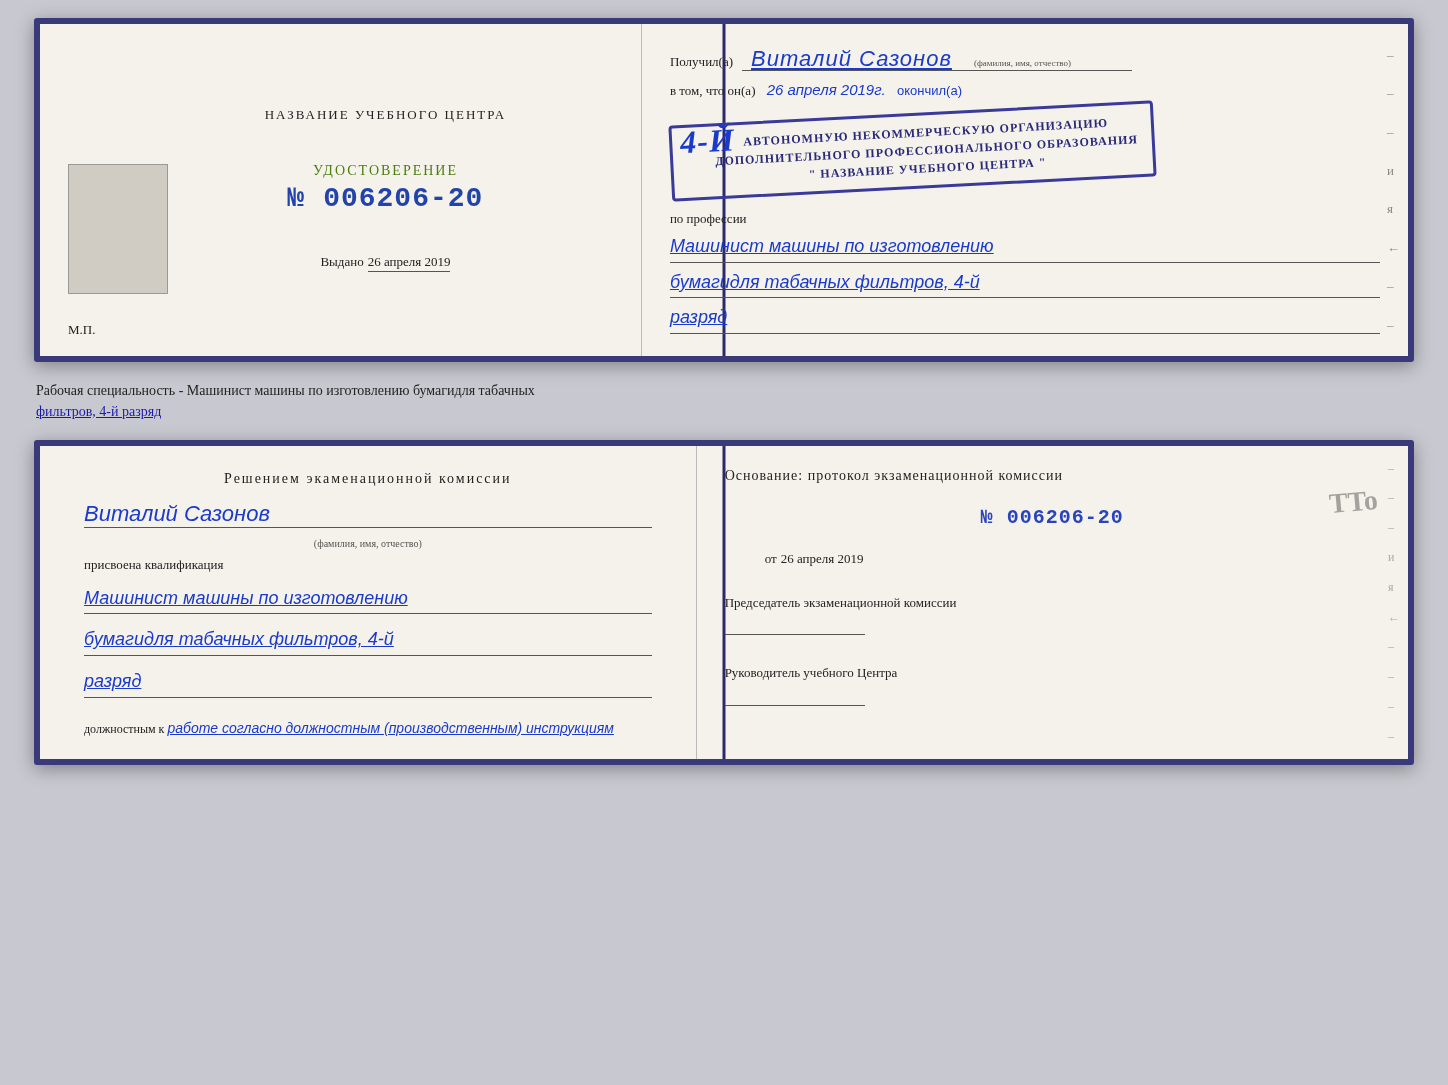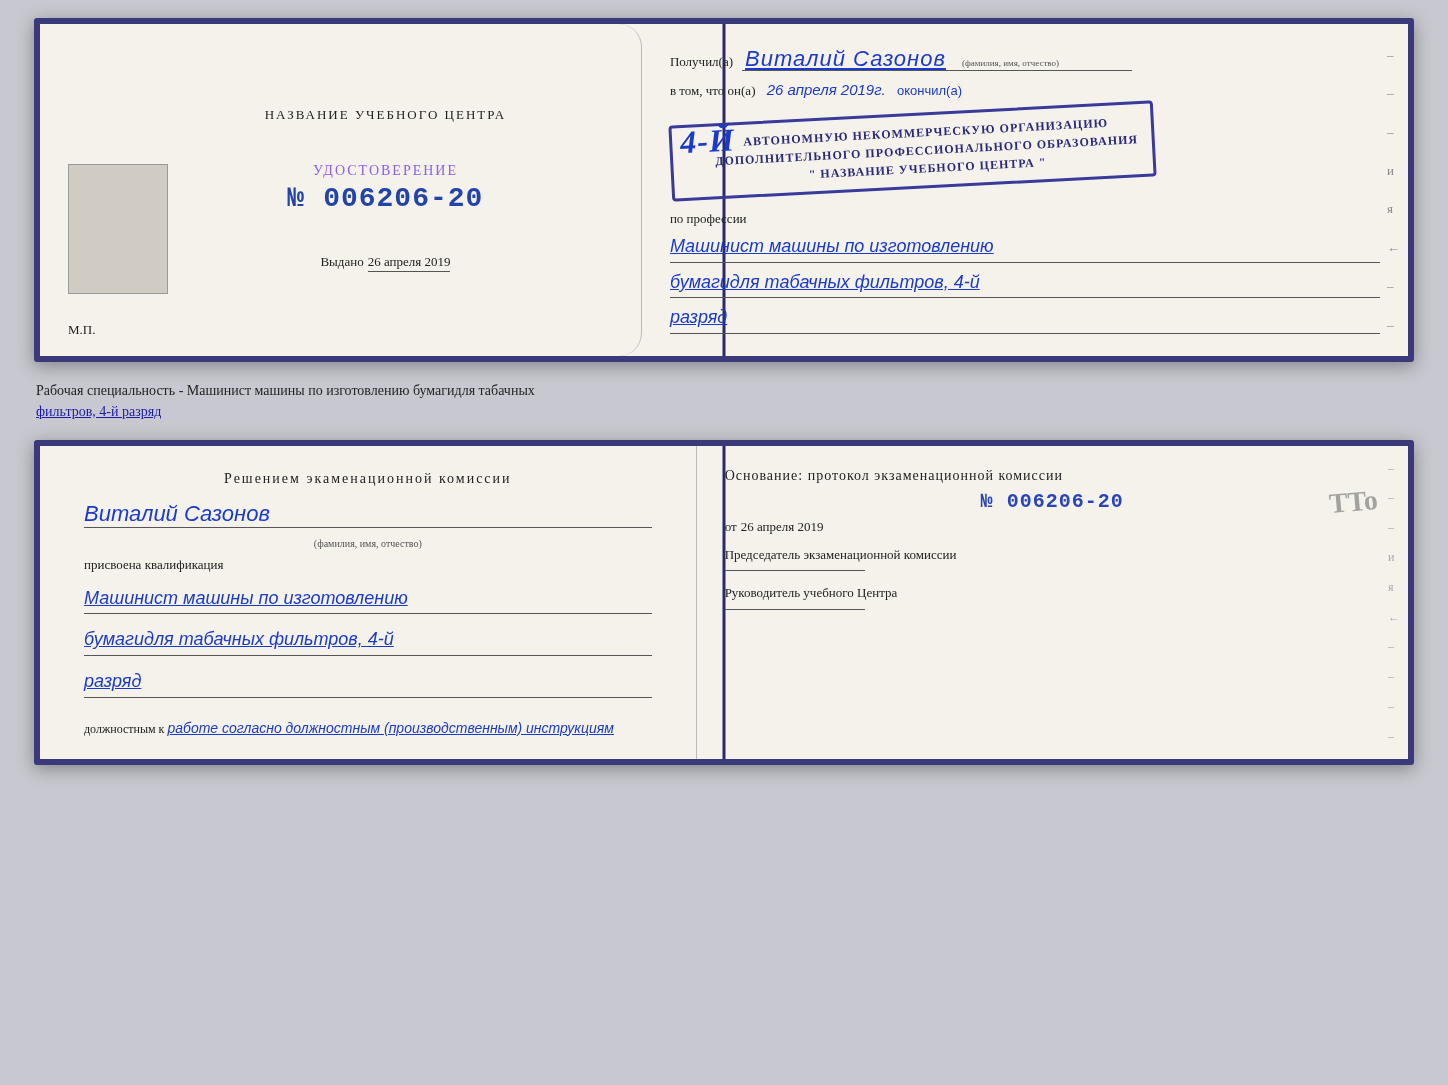--- a/index.html
+++ b/index.html
@@ -42,38 +42,37 @@
     
     .doc-left {
       width: 44%;
       padding: 28px 30px;
       display: flex;
       flex-direction: column;
       align-items: center;
       justify-content: center;
       border-right: 1px solid #bbb;
       position: relative;
-      border-radius: 23px;
     }
 
     .center-title {
       font-size: 13px;
       letter-spacing: 2px;
       text-align: center;
       font-weight: normal;
       color: #222;
       margin-bottom: 40px;
       text-transform: uppercase;
     }
 
     .cert-label {
       font-size: 14px;
       letter-spacing: 2px;
       font-weight: normal;
-      color: #8b5cf6;
+      color: #4d7c0f;
       text-transform: uppercase;
     }
 
     .cert-number {
       font-size: 28px;
       color: #2244aa;
       text-align: center;
       font-family: 'Courier New', monospace;
       font-weight: bold;
       margin-top: 4px;
@@ -122,21 +121,21 @@
       width: 56%;
       padding: 22px 28px;
       display: flex;
       flex-direction: column;
       position: relative;
     }
 
     .recipient-line {
       display: flex;
       align-items: baseline;
-      gap: 12px;
+      gap: 18px;
       font-size: 13px;
       color: #222;
       margin-bottom: 2px;
     }
 
     .recipient-name {
       font-size: 22px;
       color: #1a3acc;
       font-family: 'Comic Sans MS', cursive, sans-serif;
       font-style: italic;
@@ -266,21 +265,21 @@
       display: flex;
       flex-direction: column;
       gap: 8px;
     }
 
     .bottom-right {
       width: 52%;
       padding: 22px 28px;
       display: flex;
       flex-direction: column;
-      gap: 0;
+      gap: 16px;
       position: relative;
     }
 
     .section-title {
       font-size: 14px;
       color: #222;
       letter-spacing: 2px;
       line-height: 1.5;
       text-align: center;
     }
@@ -347,20 +346,21 @@
       margin: 6px 0;
       letter-spacing: 1px;
     }
 
     .basis-date-line {
       font-size: 13px;
       color: #222;
       display: flex;
       align-items: center;
       gap: 4px;
+      margin-left: 40px;
     }
 
     .basis-date {
       font-size: 13px;
       color: #222;
     }
 
     .chairman-label {
       font-size: 13px;
       color: #222;

